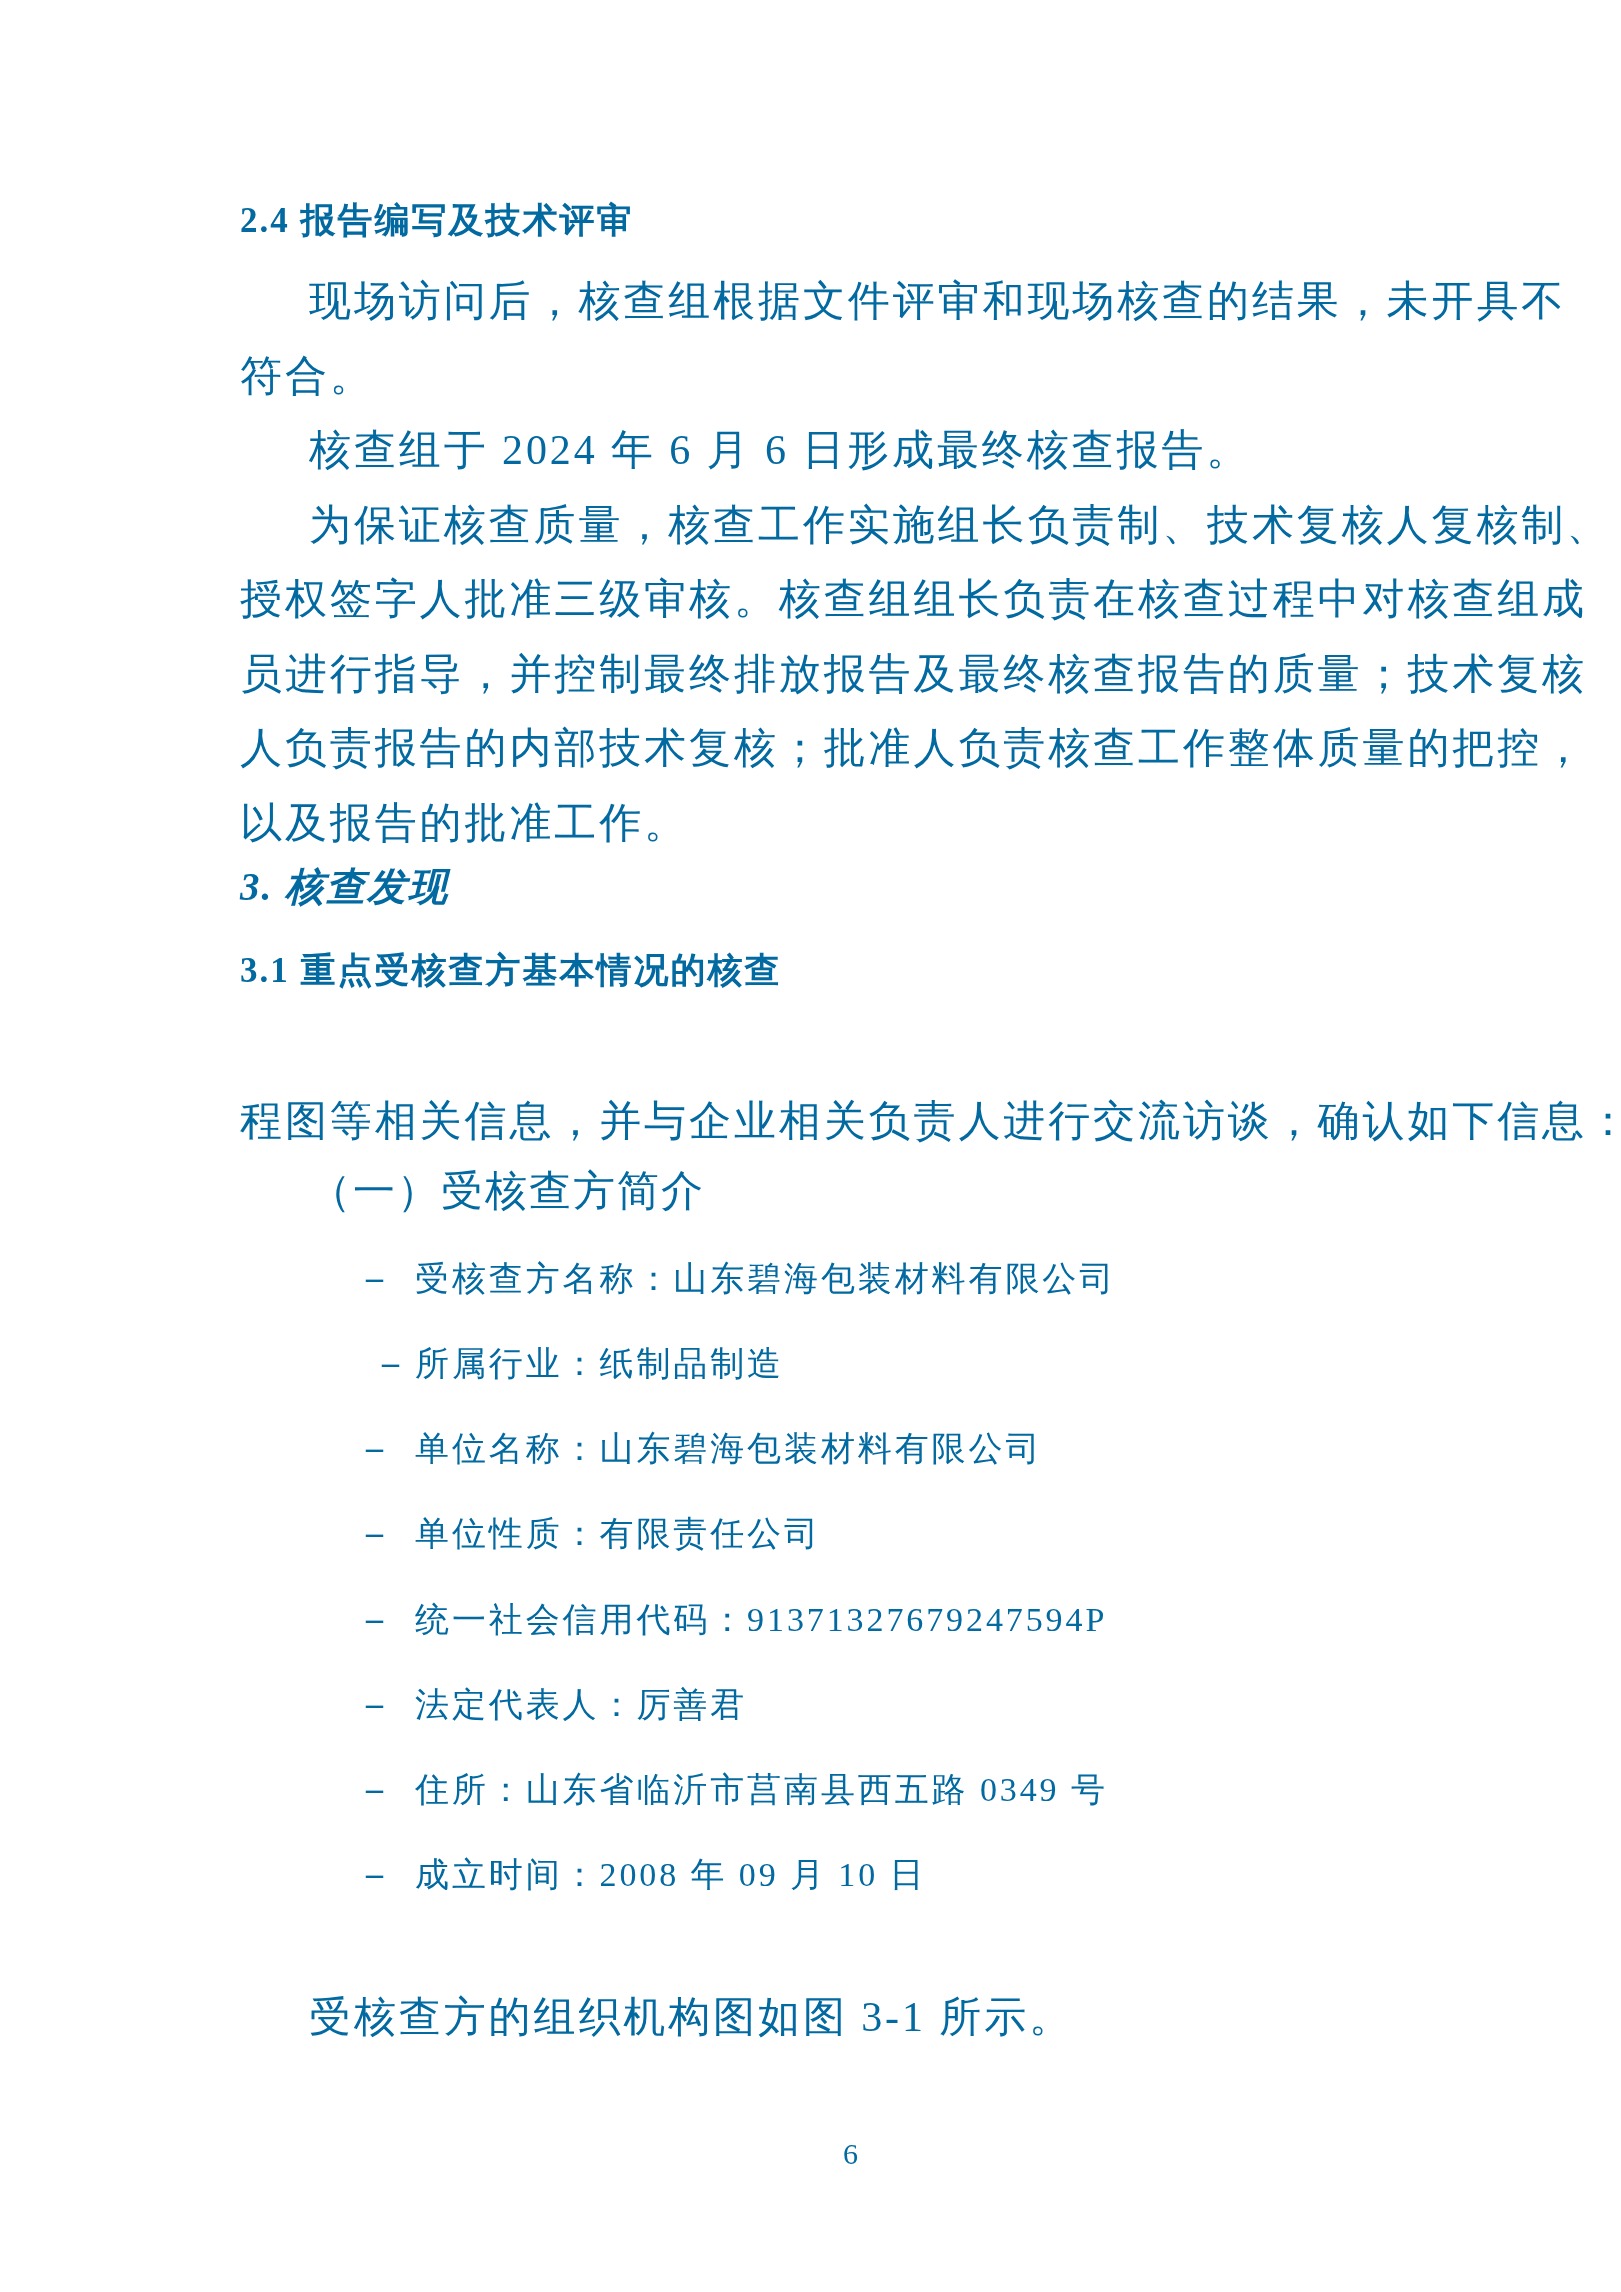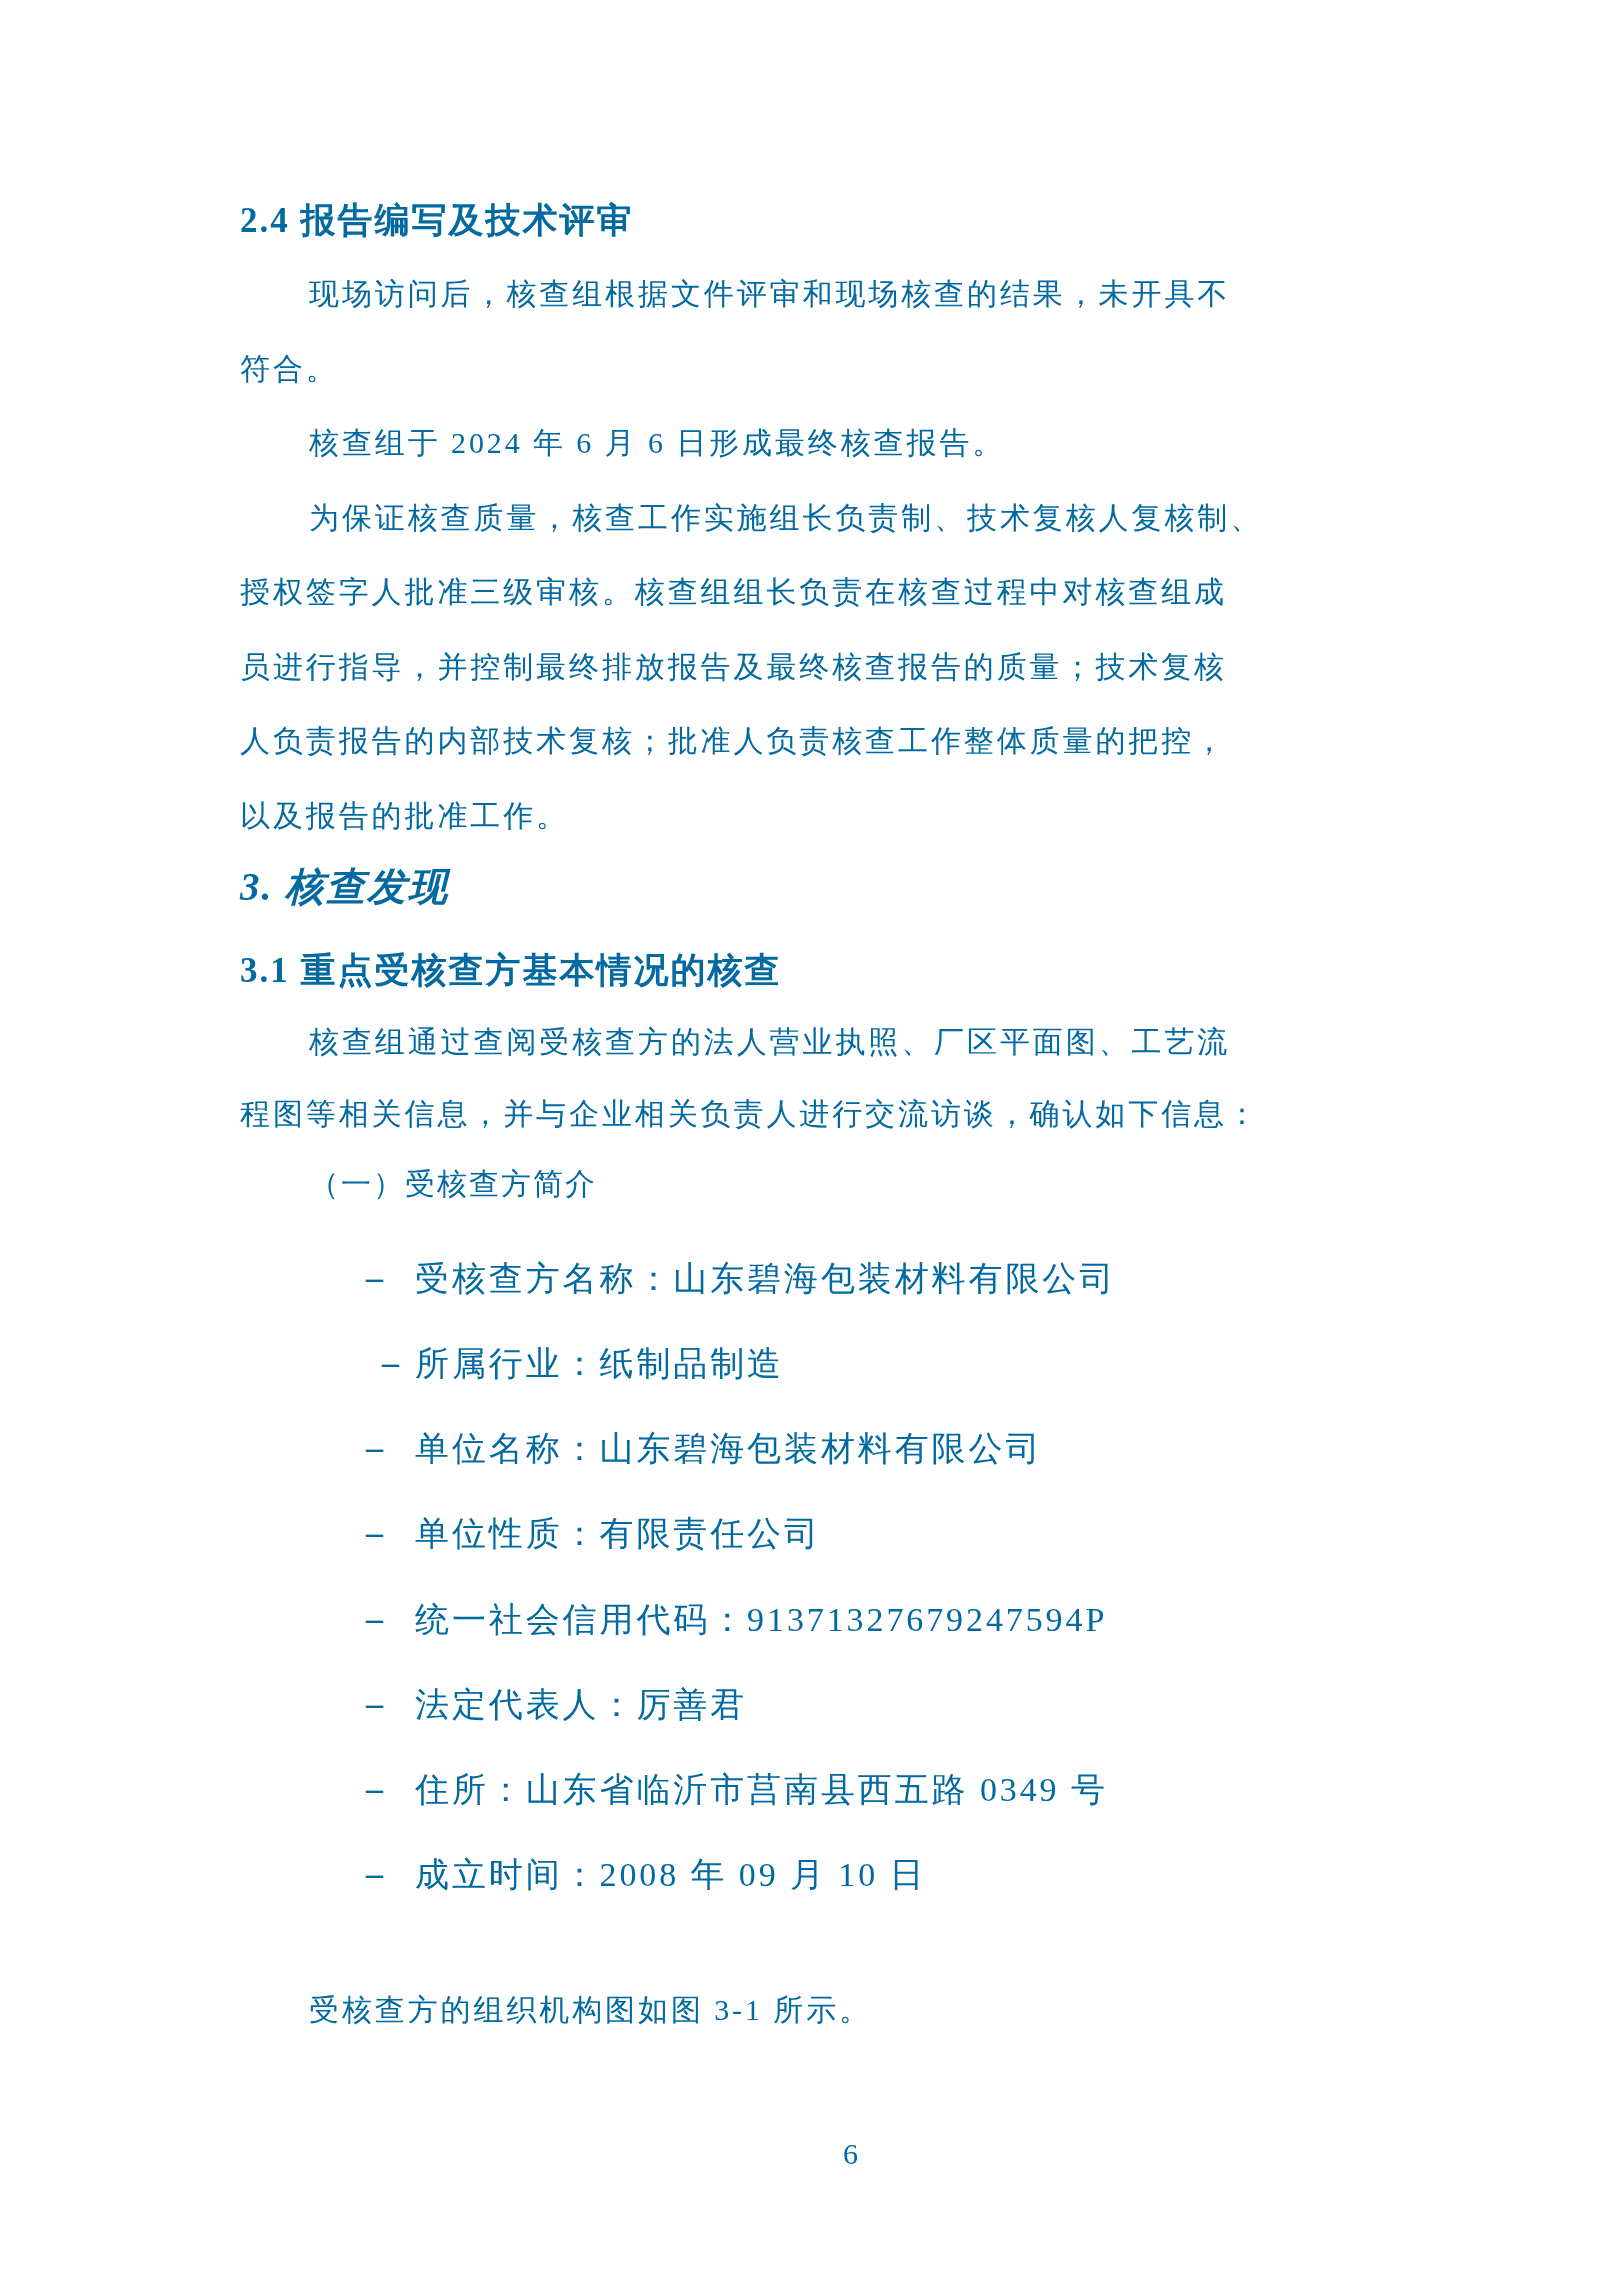--- a/index.html
+++ b/index.html
@@ -12,21 +12,21 @@
     width: 1621px;
     height: 2293px;
     background: #ffffff;
     font-family: "Liberation Serif", "DejaVu Serif", serif;
     color: #0369a1;
     overflow: hidden;
   }
   .line {
     position: absolute;
     white-space: nowrap;
-    font-size: 30px;
+    font-size: 42px;
     letter-spacing: 2.9px;
     line-height: 1.15;
   }
   .h-sub {
     font-weight: 700;
     font-size: 35px;
     letter-spacing: 2px;
   }
   .h-main {
     font-weight: 700;
@@ -75,21 +75,20 @@
   <div class="line" style="top:501px; left:309px;">为保证核查质量，核查工作实施组长负责制、技术复核人复核制、</div>
   <div class="line" style="top:575px; left:240px;">授权签字人批准三级审核。核查组组长负责在核查过程中对核查组成</div>
   <div class="line" style="top:650px; left:240px;">员进行指导，并控制最终排放报告及最终核查报告的质量；技术复核</div>
   <div class="line" style="top:724px; left:240px;">人负责报告的内部技术复核；批准人负责核查工作整体质量的把控，</div>
   <div class="line" style="top:799px; left:240px;">以及报告的批准工作。</div>
 
   <div class="line h-main" style="top:865px; left:240px;">3. 核查发现</div>
 
   <div class="line h-sub" style="top:951px; left:240px;">3.1 重点受核查方基本情况的核查</div>
 
-  <div class="line" style="top:1025px; left:309px;">核查组通过查阅受核查方的法人营业执照、厂区平面图、工艺流</div>
   <div class="line" style="top:1097px; left:240px;">程图等相关信息，并与企业相关负责人进行交流访谈，确认如下信息：</div>
 
   <div class="line list-title" style="top:1167px; left:309px;">（一）受核查方简介</div>
 
   <div class="bullet" style="top:1258px;">
     <span class="dash">–</span><span>受核查方名称：山东碧海包装材料有限公司</span>
   </div>
   <div class="bullet" style="top:1343px;text-align:center;">
     <span class="dash">–</span><span>所属行业：纸制品制造</span>
   </div>

